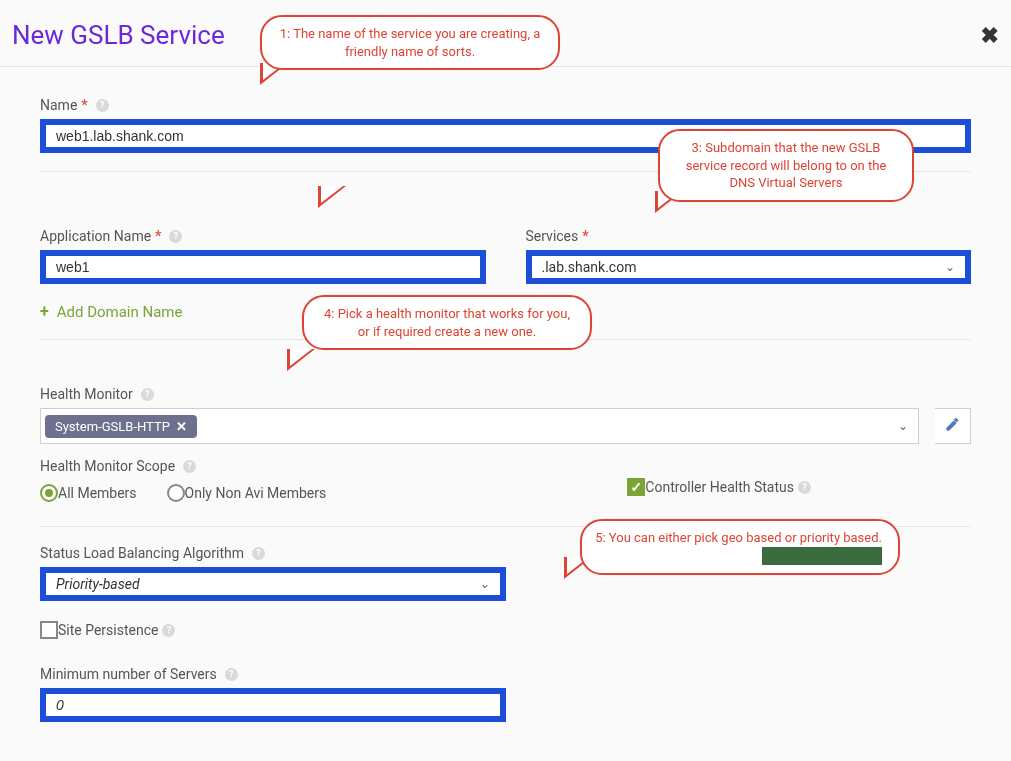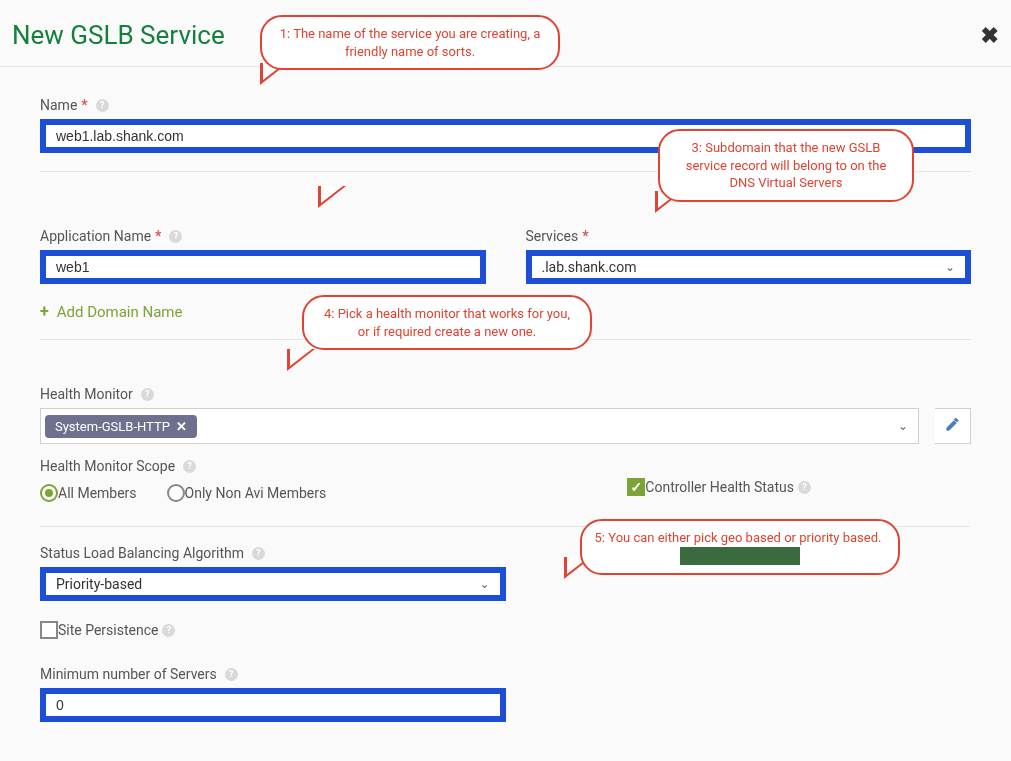--- a/index.html
+++ b/index.html
@@ -18,21 +18,21 @@
     display: flex;
     justify-content: space-between;
     align-items: center;
     padding: 20px 12px 16px 12px;
     border-bottom: 1px solid #e5e5e5;
   }
   .title-bar h1 {
     margin: 0;
     font-size: 26px;
     font-weight: 400;
-    color: #15803d;
+    color: #6d28d9;
   }
   .close-x { font-size: 22px; color: #333; font-weight: 700; }
   .form-body { padding: 30px 40px 0 40px; }
   .field-label {
     font-size: 14px;
     color: #555;
     margin-bottom: 6px;
     display: flex;
     align-items: center;
     gap: 4px;
@@ -129,20 +129,21 @@
   }
   .checkbox {
     width: 18px; height: 18px; border: 2px solid #888; background: #fff;
     display: inline-flex; align-items: center; justify-content: center;
   }
   .checkbox.on { background: #7ba335; border-color: #7ba335; color: #fff; font-size: 14px; font-weight:700; }
   .scope-row { display: flex; justify-content: space-between; align-items: flex-start; margin-top: 14px;}
   .field-block { margin-bottom: 4px; }
   .half-select {
     width: 50%;
+    font-style: italic;
   }
   
   .annot {
     position: absolute;
     border: 2px solid #d43; 
     border-radius: 22px;
     background: #fff;
     color: #d43;
     font-size: 13px;
     line-height: 1.35;
@@ -293,21 +294,21 @@
           <span class="checkbox on">✓</span>
           <span>Controller Health Status</span>
           <span class="help-icon">?</span>
         </label>
       </div>
     </div>
 
     <hr class="section-divider" style="margin-top:24px;">
 
     
-    <div class="annot" style="left:580px; top:452px; width:320px; text-align:center; padding-left:12px;">
+    <div class="annot" style="left:580px; top:452px; width:320px; text-align:right; padding-left:12px;">
       <span>5: You can either pick geo based or priority based. </span><span class="redact"></span>
     </div>
     <div class="pointer ptr-dl" style="left:564px; top:490px;"></div>
 
     
     <div class="field-block" style="margin-top:16px;">
       <div class="field-label">
         <span>Status Load Balancing Algorithm</span>
         <span class="help-icon">?</span>
       </div>

